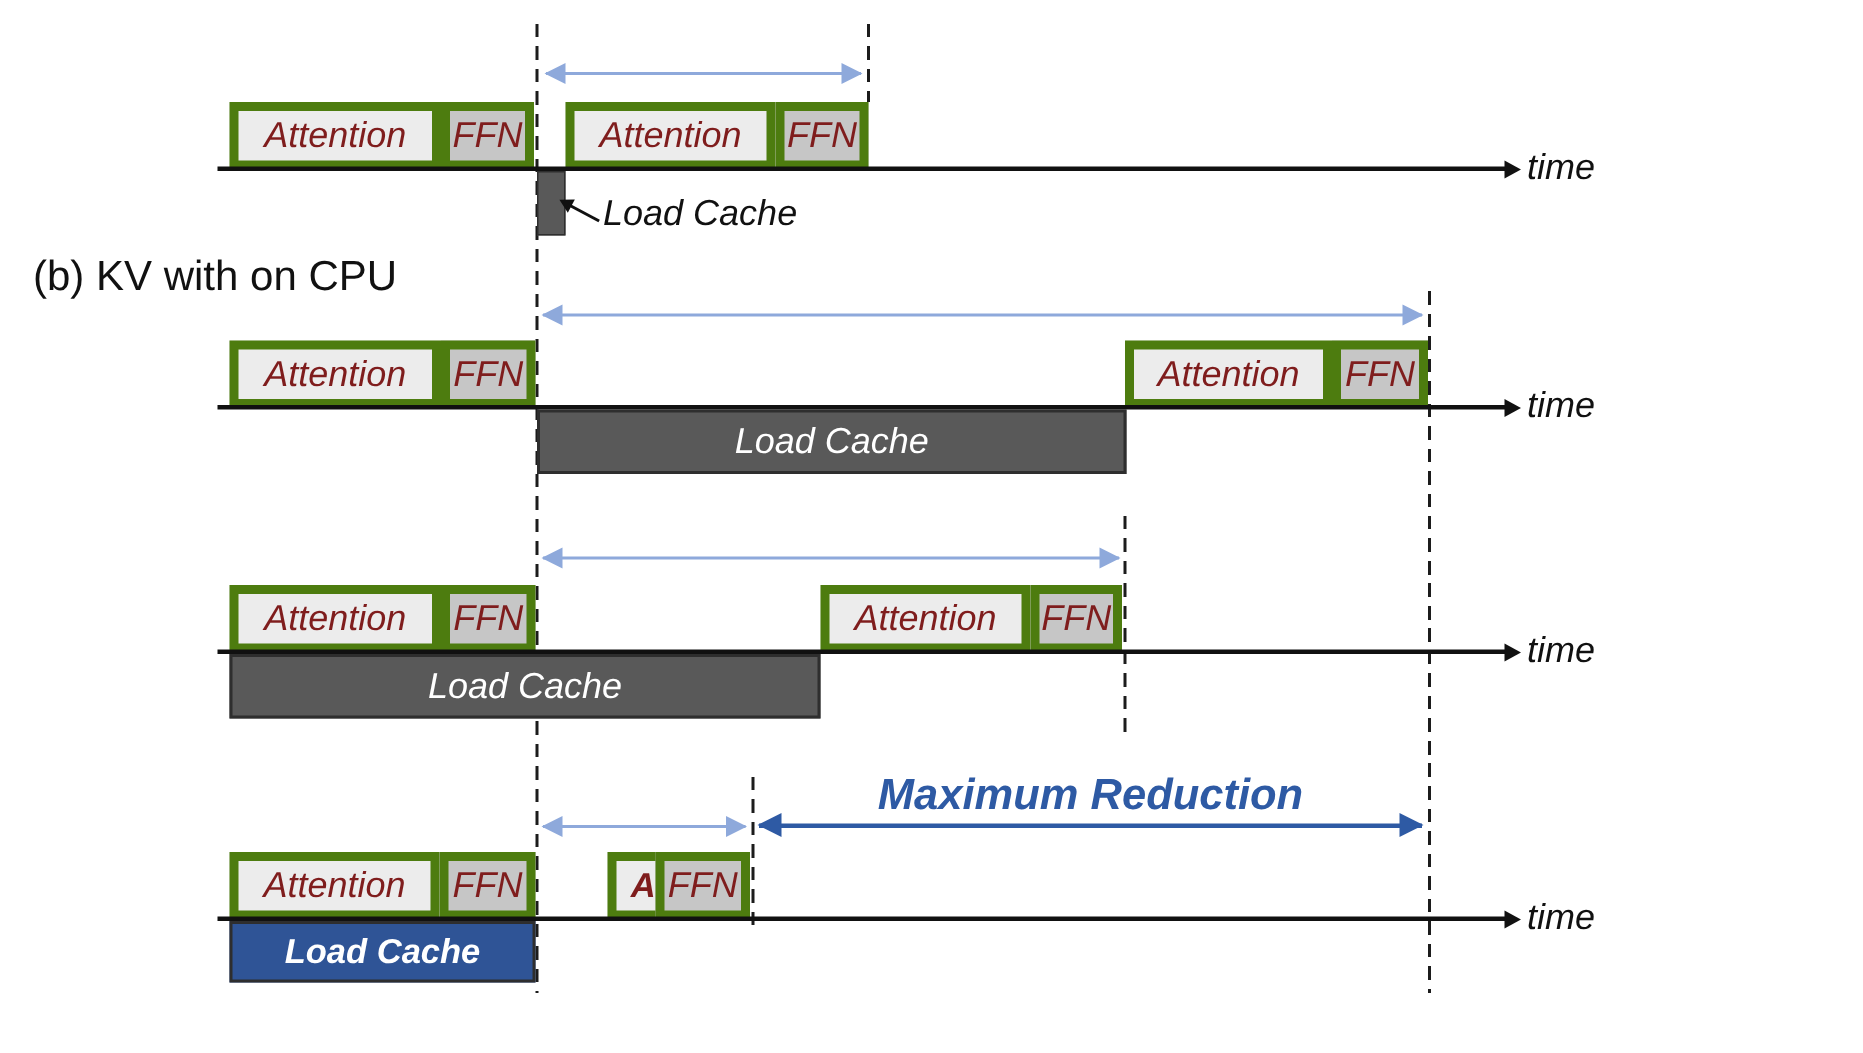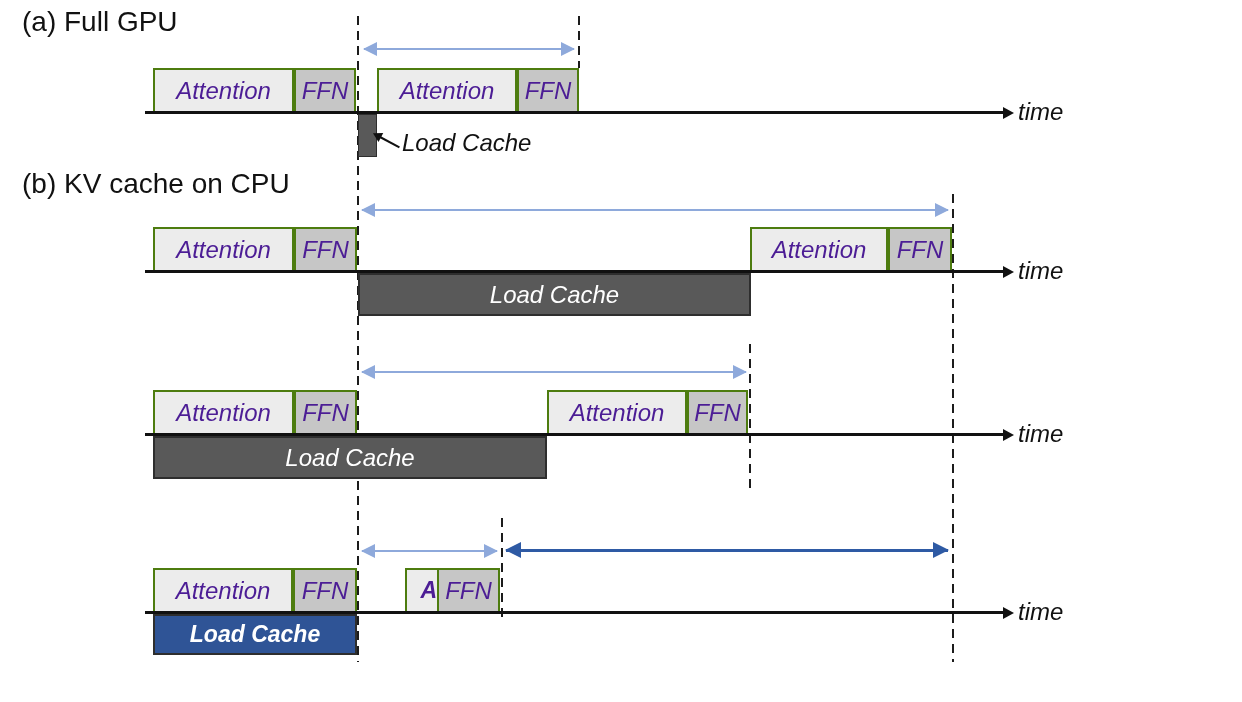--- a/index.html
+++ b/index.html
@@ -5,21 +5,21 @@
   html,body{margin:0;padding:0;background:#ffffff;}
   #canvas{
     position:relative;width:1242px;height:702px;overflow:hidden;background:#ffffff;
     font-family:"Liberation Sans",sans-serif;color:#1a1a1a;
   }
   .sec-title{position:absolute;font-size:28px;color:#111;letter-spacing:0px;white-space:nowrap;}
   .axis{position:absolute;height:3px;background:#111;}
   .axis-head{position:absolute;width:0;height:0;border-top:6px solid transparent;border-bottom:6px solid transparent;border-left:11px solid #111;}
   .time-label{position:absolute;font-size:24px;font-style:italic;color:#111;white-space:nowrap;}
   .vdash{position:absolute;width:2px;background:repeating-linear-gradient(to bottom,#1c1c1c 0 9px,transparent 9px 15px);}
-  .blk{position:absolute;box-sizing:border-box;border:2px solid #4d7c0f;display:flex;align-items:center;justify-content:center;font-size:24px;font-style:italic;color:#4c1d95;white-space:nowrap;}
+  .blk{position:absolute;box-sizing:border-box;border:6px solid #4d7c0f;display:flex;align-items:center;justify-content:center;font-size:24px;font-style:italic;color:#7f1d1d;white-space:nowrap;}
   .blk.att{background:#ececec;}
   .blk.ffn{background:#c6c6c6;}
   .blk.attn-bold{background:#ececec;font-weight:bold;font-size:23px;margin-left:45px;}
   .bar{position:absolute;box-sizing:border-box;border:2px solid #2e2e2e;background:#595959;display:flex;align-items:center;justify-content:center;font-size:24px;font-style:italic;color:#ffffff;white-space:nowrap;}
   .bar.blue{background:#2f5496;font-weight:bold;font-size:23px;}
   .cachebox{position:absolute;box-sizing:border-box;background:#595959;border:1px solid #2e2e2e;}
   .darrow{position:absolute;height:2px;--c:#8ea9db;background:var(--c);}
   .darrow::before{content:'';position:absolute;left:-1px;top:-6px;border-top:7px solid transparent;border-bottom:7px solid transparent;border-right:14px solid var(--c);}
   .darrow::after{content:'';position:absolute;right:-1px;top:-6px;border-top:7px solid transparent;border-bottom:7px solid transparent;border-left:14px solid var(--c);}
   .darrow.thick{height:3px;}
@@ -36,37 +36,36 @@
 <body>
 
 <div id="canvas">
 
   <div class="vdash" style="left:357px;top:16px;height:646px;"></div>
   <div class="vdash" style="left:578px;top:16px;height:52px;"></div>
   <div class="vdash" style="left:952px;top:194px;height:468px;"></div>
   <div class="vdash" style="left:749px;top:344px;height:148px;"></div>
   <div class="vdash" style="left:501px;top:518px;height:99px;"></div>
 
-  <div class="sec-title" style="left:22px;top:6px;">(a) Full GPU</div>
   <div class="darrow" style="left:364px;top:48px;width:210px;"></div>
 
   <div class="blk att" style="left:153px;top:68px;width:141px;height:45px;">Attention</div>
   <div class="blk ffn" style="left:294px;top:68px;width:62px;height:45px;">FFN</div>
   <div class="blk att" style="left:377px;top:68px;width:140px;height:45px;">Attention</div>
   <div class="blk ffn" style="left:517px;top:68px;width:62px;height:45px;">FFN</div>
 
   <div class="axis" style="left:145px;top:111px;width:860px;"></div>
   <div class="axis-head" style="left:1003px;top:106.5px;"></div>
   <div class="time-label" style="left:1018px;top:98px;">time</div>
 
   <div class="cachebox" style="left:358px;top:114px;width:19px;height:43px;"></div>
   <div class="leader" style="left:380px;top:136px;"></div>
   <div class="lc-label" style="left:402px;top:129px;">Load Cache</div>
 
-  <div class="sec-title" style="left:22px;top:168px;">(b) KV cache on CPU</div>
+  <div class="sec-title" style="left:22px;top:168px;">(b) KV with on CPU</div>
   <div class="darrow" style="left:362px;top:209px;width:586px;"></div>
 
   <div class="blk att" style="left:153px;top:227px;width:141px;height:45px;">Attention</div>
   <div class="blk ffn" style="left:294px;top:227px;width:63px;height:45px;">FFN</div>
   <div class="blk att" style="left:750px;top:227px;width:138px;height:45px;">Attention</div>
   <div class="blk ffn" style="left:888px;top:227px;width:64px;height:45px;">FFN</div>
 
   <div class="axis" style="left:145px;top:270px;width:860px;"></div>
   <div class="axis-head" style="left:1003px;top:265.5px;"></div>
   <div class="time-label" style="left:1018px;top:257px;">time</div>
@@ -79,20 +78,21 @@
   <div class="blk ffn" style="left:294px;top:390px;width:63px;height:45px;">FFN</div>
   <div class="blk att" style="left:547px;top:390px;width:140px;height:45px;">Attention</div>
   <div class="blk ffn" style="left:687px;top:390px;width:61px;height:45px;">FFN</div>
 
   <div class="axis" style="left:145px;top:433px;width:860px;"></div>
   <div class="axis-head" style="left:1003px;top:428.5px;"></div>
   <div class="time-label" style="left:1018px;top:420px;">time</div>
 
   <div class="bar" style="left:153px;top:436px;width:394px;height:43px;">Load Cache</div>
 
+  <div class="ann-dark" style="left:577px;top:514px;width:300px;">Maximum Reduction</div>
   <div class="darrow" style="left:362px;top:550px;width:135px;"></div>
   <div class="darrow thick" style="left:506px;top:549px;width:442px;--c:#2e5aa4;"></div>
 
   <div class="blk att" style="left:153px;top:568px;width:140px;height:45px;">Attention</div>
   <div class="blk ffn" style="left:293px;top:568px;width:64px;height:45px;">FFN</div>
   <div class="blk attn-bold" style="left:360px;top:568px;width:77px;height:45px;">Attn</div>
   <div class="blk ffn" style="left:437px;top:568px;width:63px;height:45px;">FFN</div>
 
   <div class="axis" style="left:145px;top:611px;width:860px;"></div>
   <div class="axis-head" style="left:1003px;top:606.5px;"></div>

